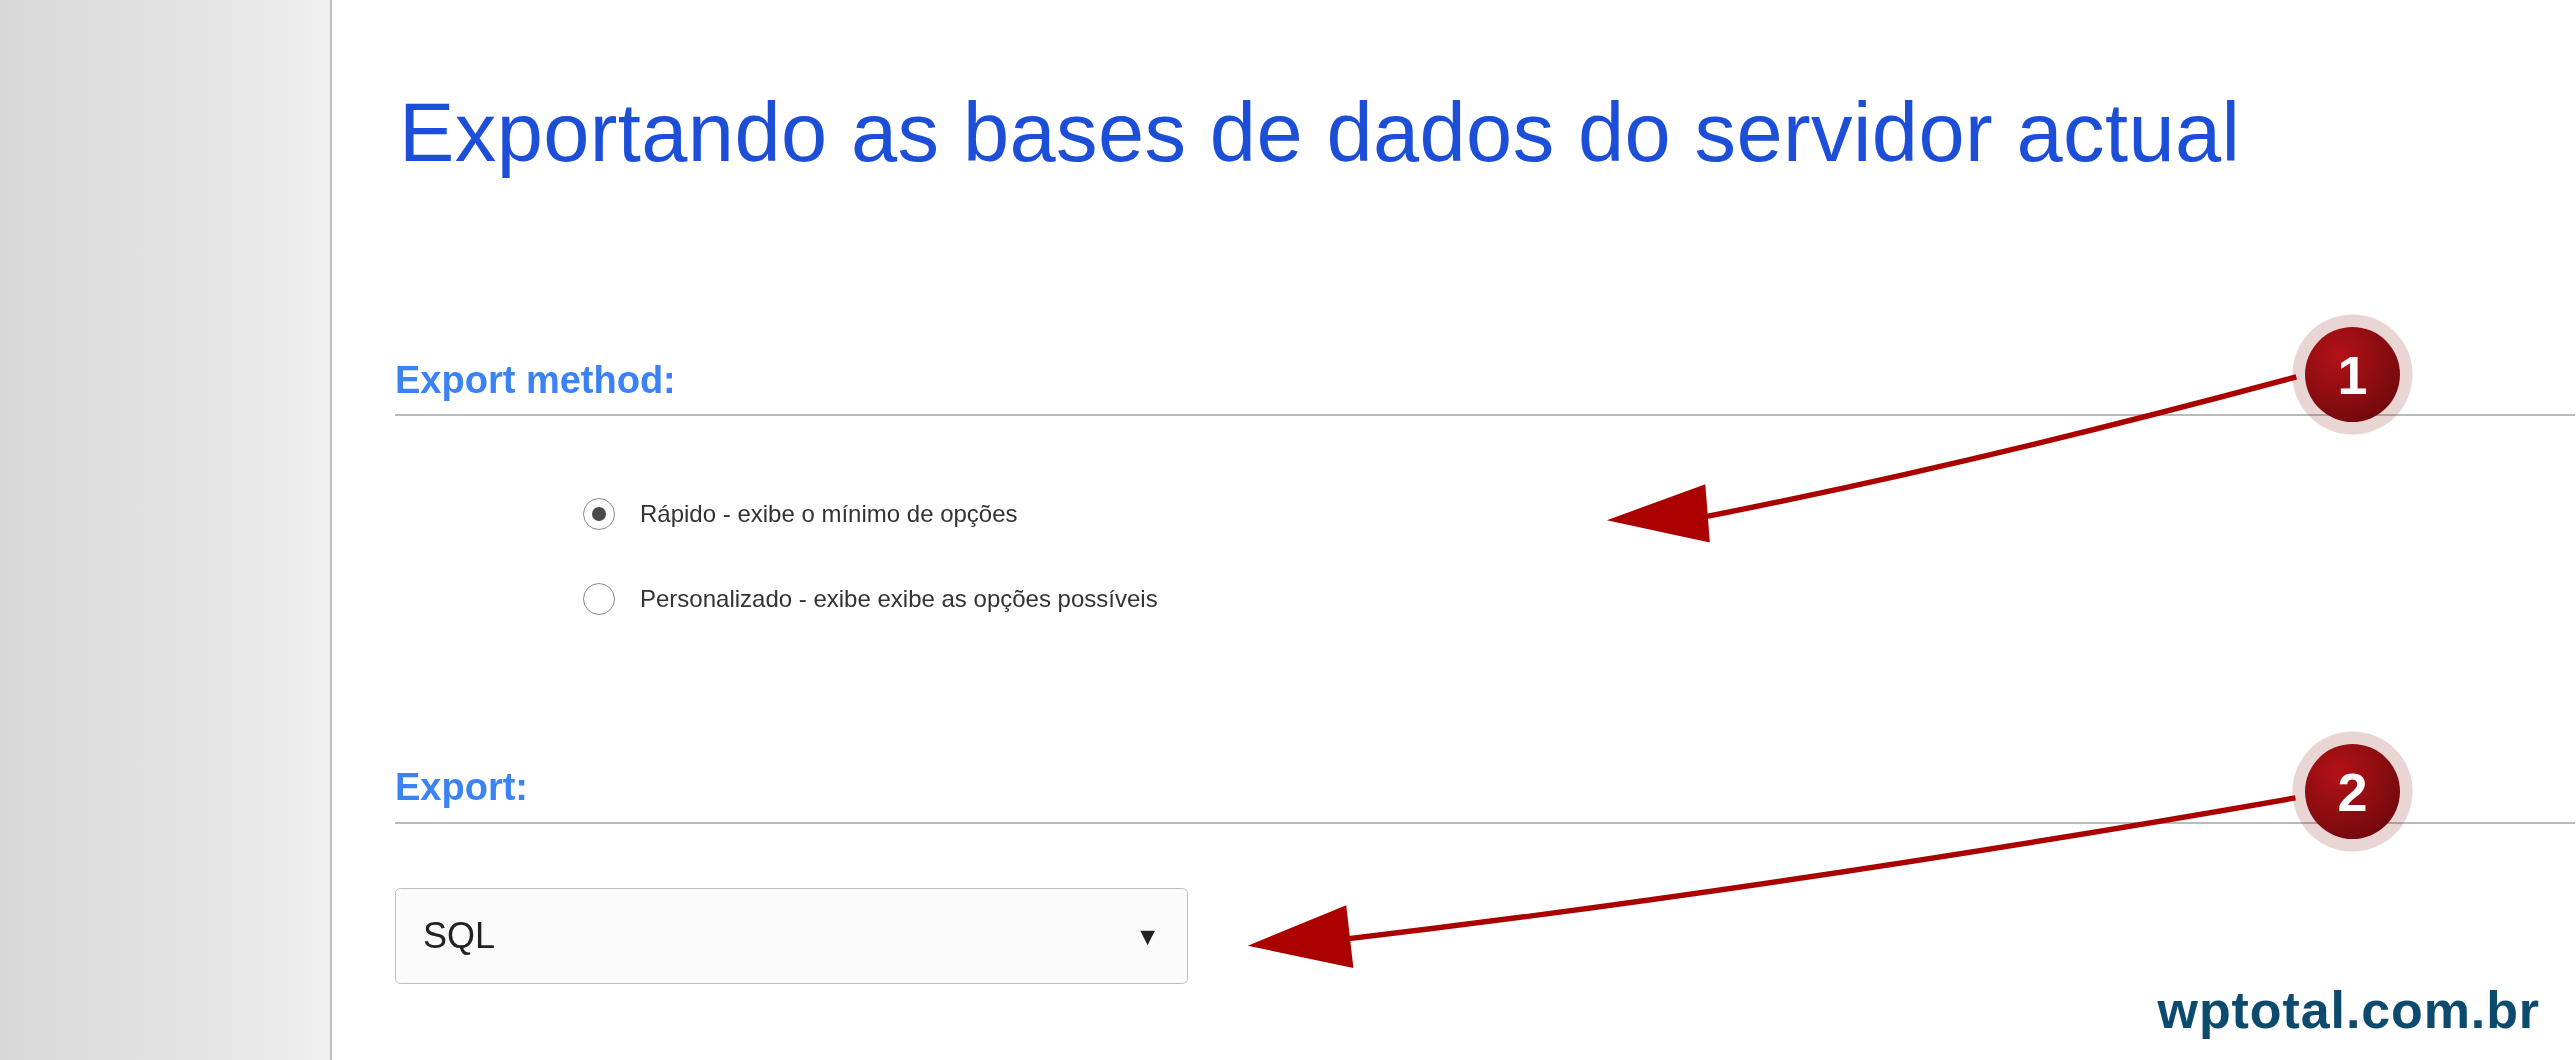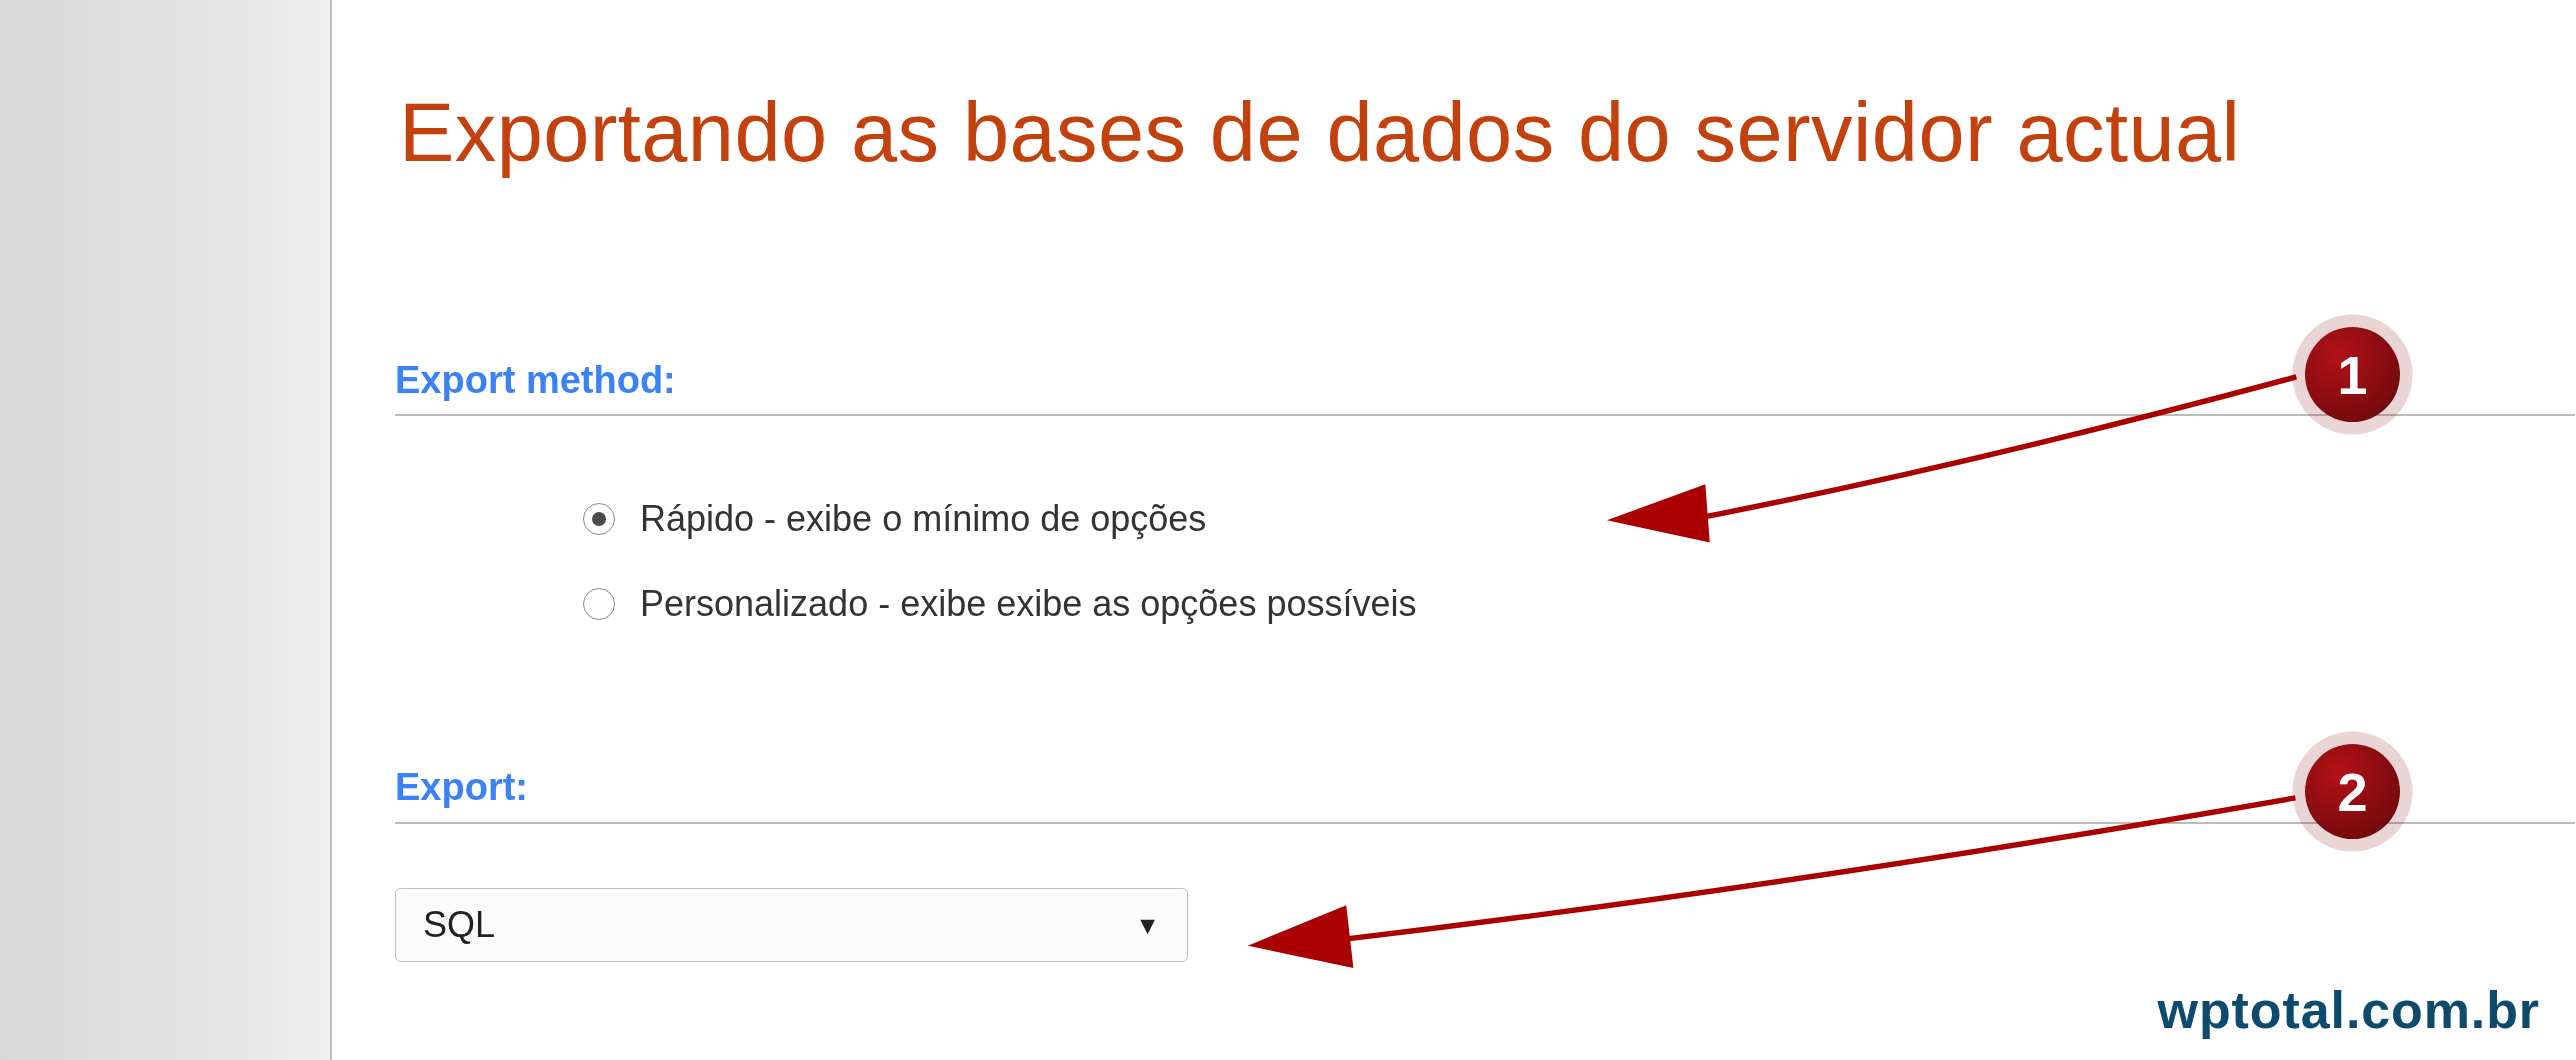--- a/index.html
+++ b/index.html
@@ -32,21 +32,21 @@
     right: 0;
     bottom: 0;
     padding: 0;
   }
   h1.page-title {
     position: absolute;
     left: 67px;
     top: 85px;
     font-size: 83px;
     font-weight: 400;
-    color: #c2410c;
+    color: #1d4ed8;
     letter-spacing: 0.4px;
   }
   .section-label {
     position: absolute;
     font-size: 38px;
     font-weight: 700;
     color: #3b82f6;
   }
   #lbl-export-method { left: 63px; top: 359px; }
   #lbl-formato { left: 63px; top: 766px; }
@@ -55,21 +55,21 @@
     height: 1.8px;
     background: #bbb;
   }
   #hr1 { left: 63px; top: 414px; width: 2180px; }
   #hr2 { left: 63px; top: 822px; width: 2180px; }
   .radio-row {
     position: absolute;
     display: flex;
     align-items: center;
     gap: 25px;
-    font-size: 36px;
+    font-size: 24px;
     color: #333;
   }
   #row-rapido { left: 251px; top: 498px; }
   #row-personalizado { left: 251px; top: 583px; }
   .radio {
     width: 32px;
     height: 32px;
     border: 1.8px solid #8a8a8a;
     border-radius: 50%;
     background: #fff;
@@ -85,21 +85,21 @@
     height: 14.4px;
     border-radius: 50%;
     background: #4a4a4a;
     display: block;
   }
   .select-box {
     position: absolute;
     left: 63px;
     top: 888px;
     width: 793px;
-    height: 74px;
+    height: 96px;
     border: 1.8px solid #bfbfbf;
     border-radius: 5.4px;
     background: #fbfbfb;
     display: flex;
     align-items: center;
     padding: 0 27px;
     font-size: 36px;
     color: #222;
     cursor: pointer;
     justify-content: space-between;

